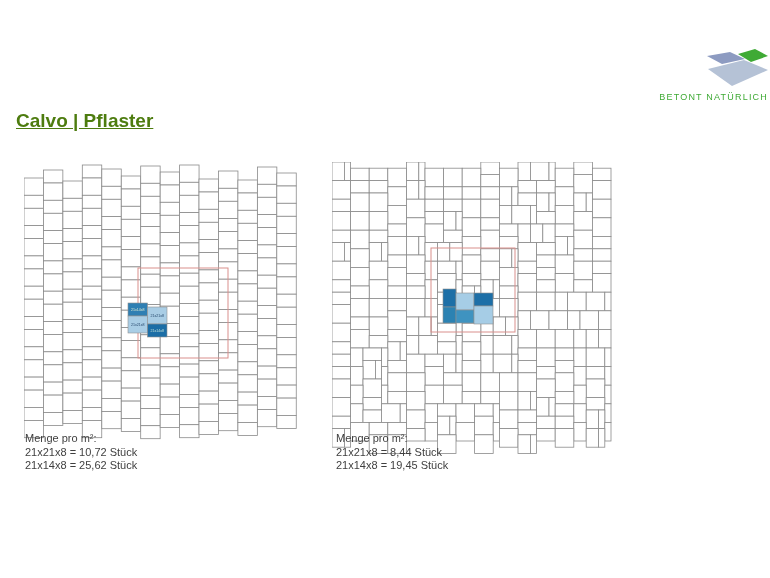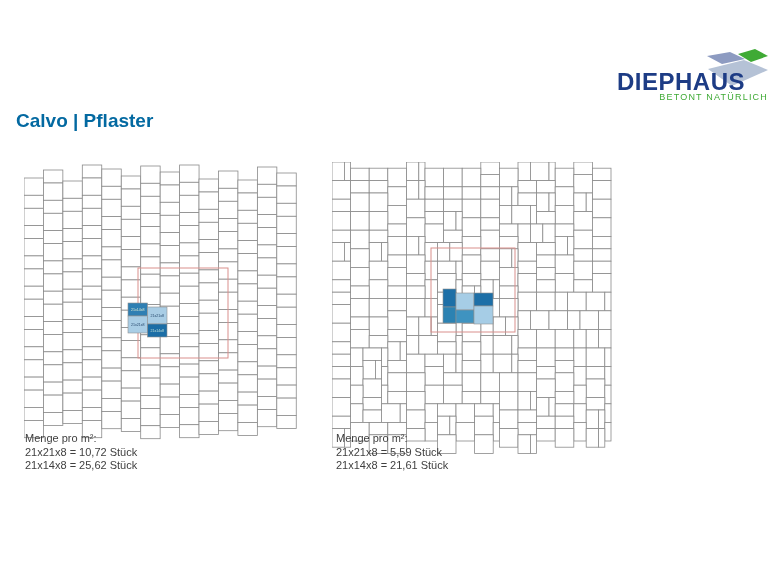--- a/index.html
+++ b/index.html
@@ -12,41 +12,40 @@
   .brand {
     position:absolute; left:617px; top:68px; width:140px;
     font-size:24px; font-weight:800; letter-spacing:0.5px; color:#1d3c85;
   }
   .tagline {
     position:absolute; left:600px; top:92px; width:168px; text-align:right;
     font-size:9px; font-weight:400; letter-spacing:1.2px; color:#3faa35;
   }
   .title {
     position:absolute; left:16px; top:110px;
-    font-size:19px; font-weight:700; color:#0369a1;
+    font-size:19px; font-weight:700; color:#4d7c0f;text-decoration:underline;
   }
   .pattern { position:absolute; }
   .pattern-left { left:24px; top:163px; }
   .pattern-right { left:332px; top:162px; }
   .caption { position:absolute; top:432px; font-size:11px; color:#3f3f3f; line-height:13.5px; }
   .caption-left { left:25px; }
   .caption-right { left:336px; }
   svg { display:block; }
 </style>
 </head>
 <body>
 
 <div class="page">
 
   <svg class="logo-shapes" width="72" height="44" viewBox="0 0 72 44">
     <polygon points="10,22 46,13 70,23 34,39" fill="#b5c2d6"></polygon>
     <polygon points="9,9 32,5 47,12 24,17" fill="#8d9bc1"></polygon>
     <polygon points="40,7 57,2 70,9 53,15" fill="#3faa35"></polygon>
   </svg>
-  <div class="brand">DIEPHAUS</div>
   <div class="tagline">BETONT NATÜRLICH</div>
 
   <h1 class="title">Calvo | Pflaster</h1>
 
   <div class="pattern pattern-left" id="pattern-0">
       <svg width="276" height="292" viewBox="0 0 276 292">
         <g fill="#ffffff" stroke="#8a8a8a" stroke-width="0.8">
           <rect x="0.0" y="15.0" width="19.45" height="17.3"></rect>
           <rect x="0.0" y="32.3" width="19.45" height="13.0"></rect>
           <rect x="0.0" y="45.3" width="19.45" height="17.3"></rect>
@@ -622,17 +621,17 @@
     </div>
 
   <div class="caption caption-left">
     <div>Menge pro m²:</div>
     <div>21x21x8 = 10,72 Stück</div>
     <div>21x14x8 = 25,62 Stück</div>
   </div>
 
   <div class="caption caption-right">
     <div>Menge pro m²:</div>
-    <div>21x21x8 = 5,59 Stück</div>
-    <div>21x14x8 = 21,61 Stück</div>
+    <div>21x21x8 = 8,44 Stück</div>
+    <div>21x14x8 = 19,45 Stück</div>
   </div>
 
 </div>
 
 </body></html>

